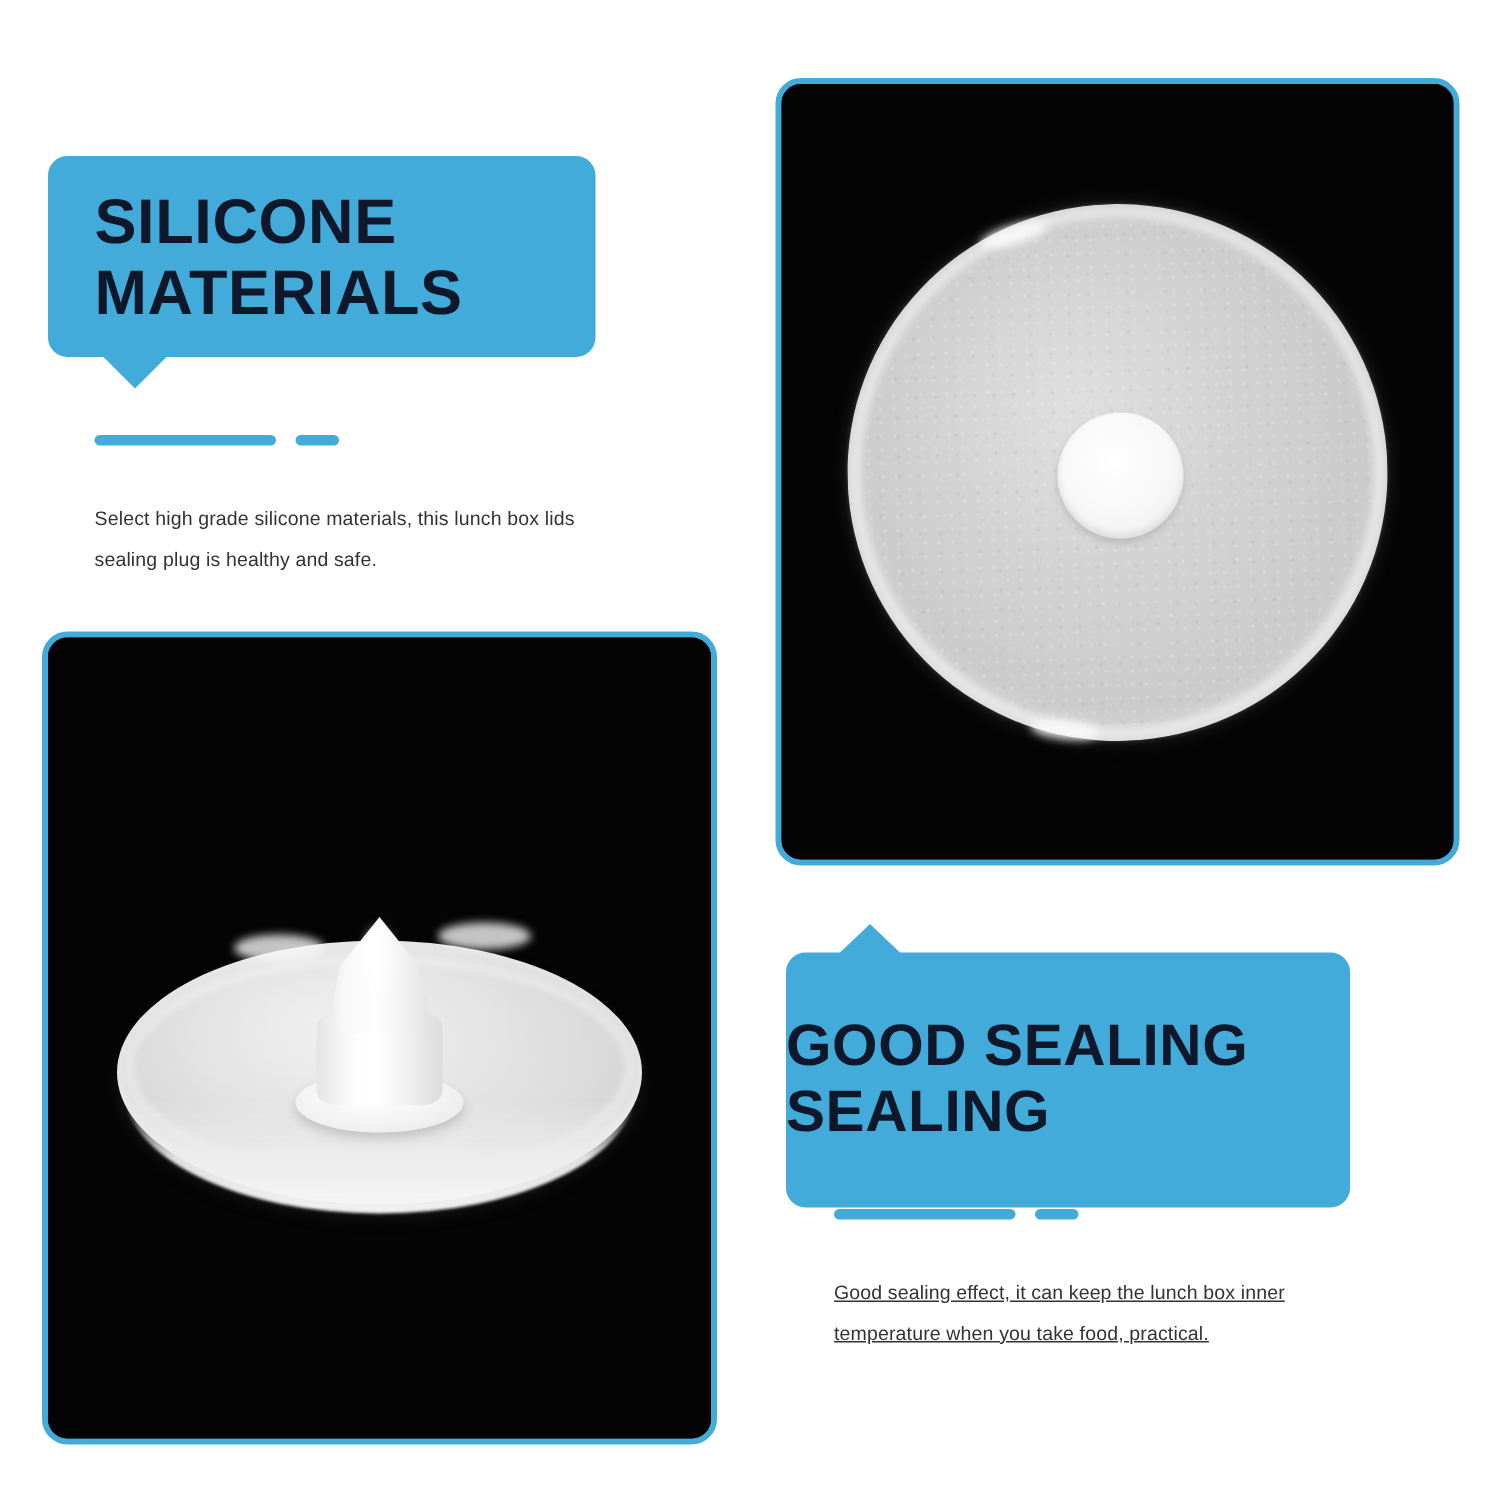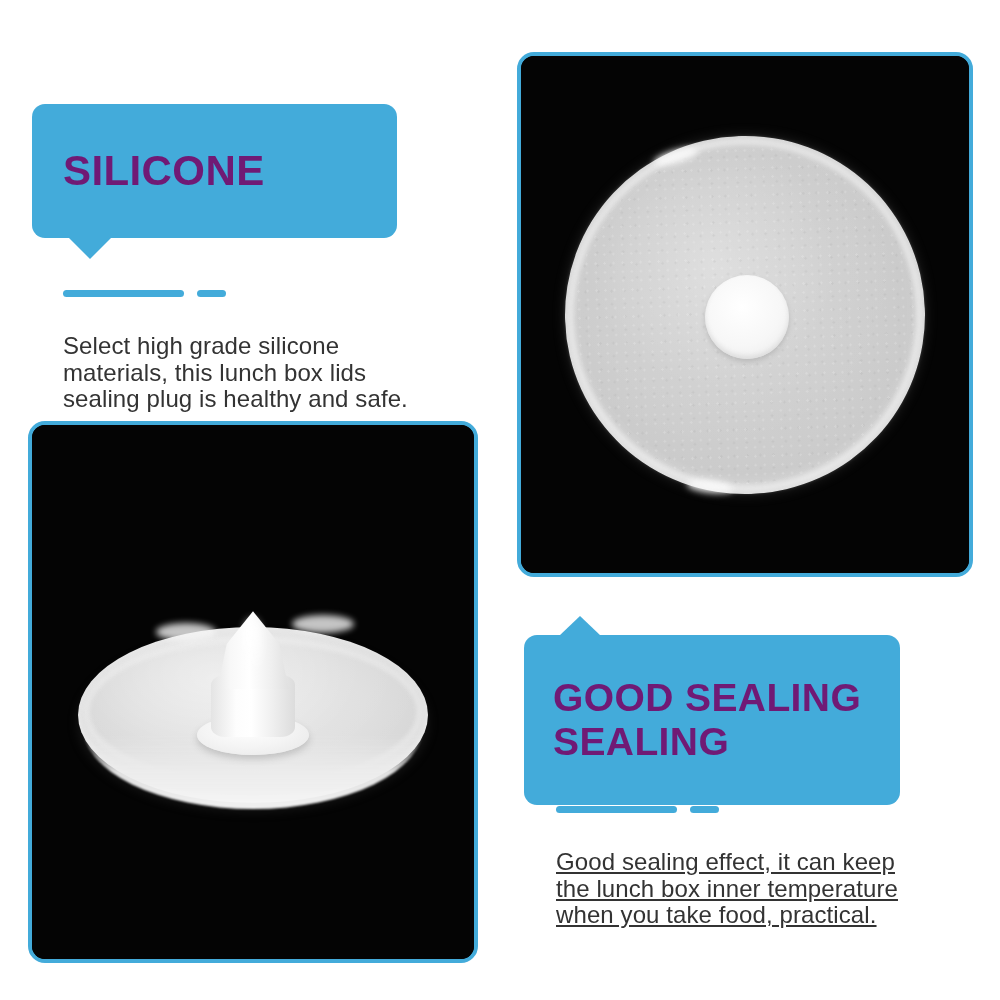--- a/index.html
+++ b/index.html
@@ -13,21 +13,21 @@
 
   
   .banner {
     position:absolute;
     background:#43ABDA;
     border-radius:13px;
     display:flex;
     align-items:center;
   }
   .banner-title {
-    color:#701a75;
+    color:#0f172a;
     font-weight:bold;
     letter-spacing:0.4px;
     line-height:1.12;
   }
   .tail {
     position:absolute;
     width:0; height:0;
   }
   .tail-down {
     border-left:21px solid transparent;
@@ -40,21 +40,21 @@
     border-bottom:20px solid #43ABDA;
   }
 
   
   .dash { position:absolute; height:7px; border-radius:4px; background:#43ABDA; }
 
   
   .body-text {
     position:absolute;
     color:#333333;
-    font-size:24px;
+    font-size:13px;
     line-height:26.5px;
     letter-spacing:0.1px;
   }
 
   
   .photo-panel {
     position:absolute;
     border:4px solid #43ABDA;
     border-radius:17px;
     background:#050505;
@@ -201,20 +201,21 @@
   }
 </style>
 </head>
 <body>
 
 <div id="stage">
 
   <div class="banner" style="left:32px; top:104px; width:365px; height:134px; padding-left:31px;">
     <div class="banner-title" style="font-size:42px;">
       <div>SILICONE</div>
+      <div>MATERIALS</div>
     </div>
   </div>
   <div class="tail tail-down" style="left:69px; top:238px;"></div>
 
   <div class="dash" style="left:63px; top:290px; width:121px;"></div>
   <div class="dash" style="left:197px; top:290px; width:29px;"></div>
 
   <div class="body-text" style="left:63px; top:333px; width:348px;">Select high grade silicone materials, this lunch box lids sealing plug is healthy and safe.</div>
 
   <div class="photo-panel" style="left:517px; top:52px; width:456px; height:525px;">
@@ -235,21 +236,21 @@
         <div class="side-bump" style="left:214px; top:12px; width:62px; height:18px;"></div>
         <div class="plug-flange"></div>
         <div class="plug-stem"></div>
         <div class="plug-cone"></div>
         <div class="plug-cone-hl"></div>
       </div>
     </div>
   </div>
 
   <div class="tail tail-up" style="left:559px; top:616px;"></div>
-  <div class="banner" style="left:524px; top:635px; width:376px; height:170px; padding-left:29px;">
+  <div class="banner" style="left:524px; top:635px; width:376px; height:170px; ">
     <div class="banner-title" style="font-size:39px;">
       <div>GOOD SEALING</div>
       <div>SEALING</div>
     </div>
   </div>
 
   <div class="dash" style="left:556px; top:806px; width:121px;"></div>
   <div class="dash" style="left:690px; top:806px; width:29px;"></div>
 
   <div class="body-text" style="left:556px; top:849px; width:352px;text-decoration:underline;">Good sealing effect, it can keep the lunch box inner temperature when you take food, practical.</div>

